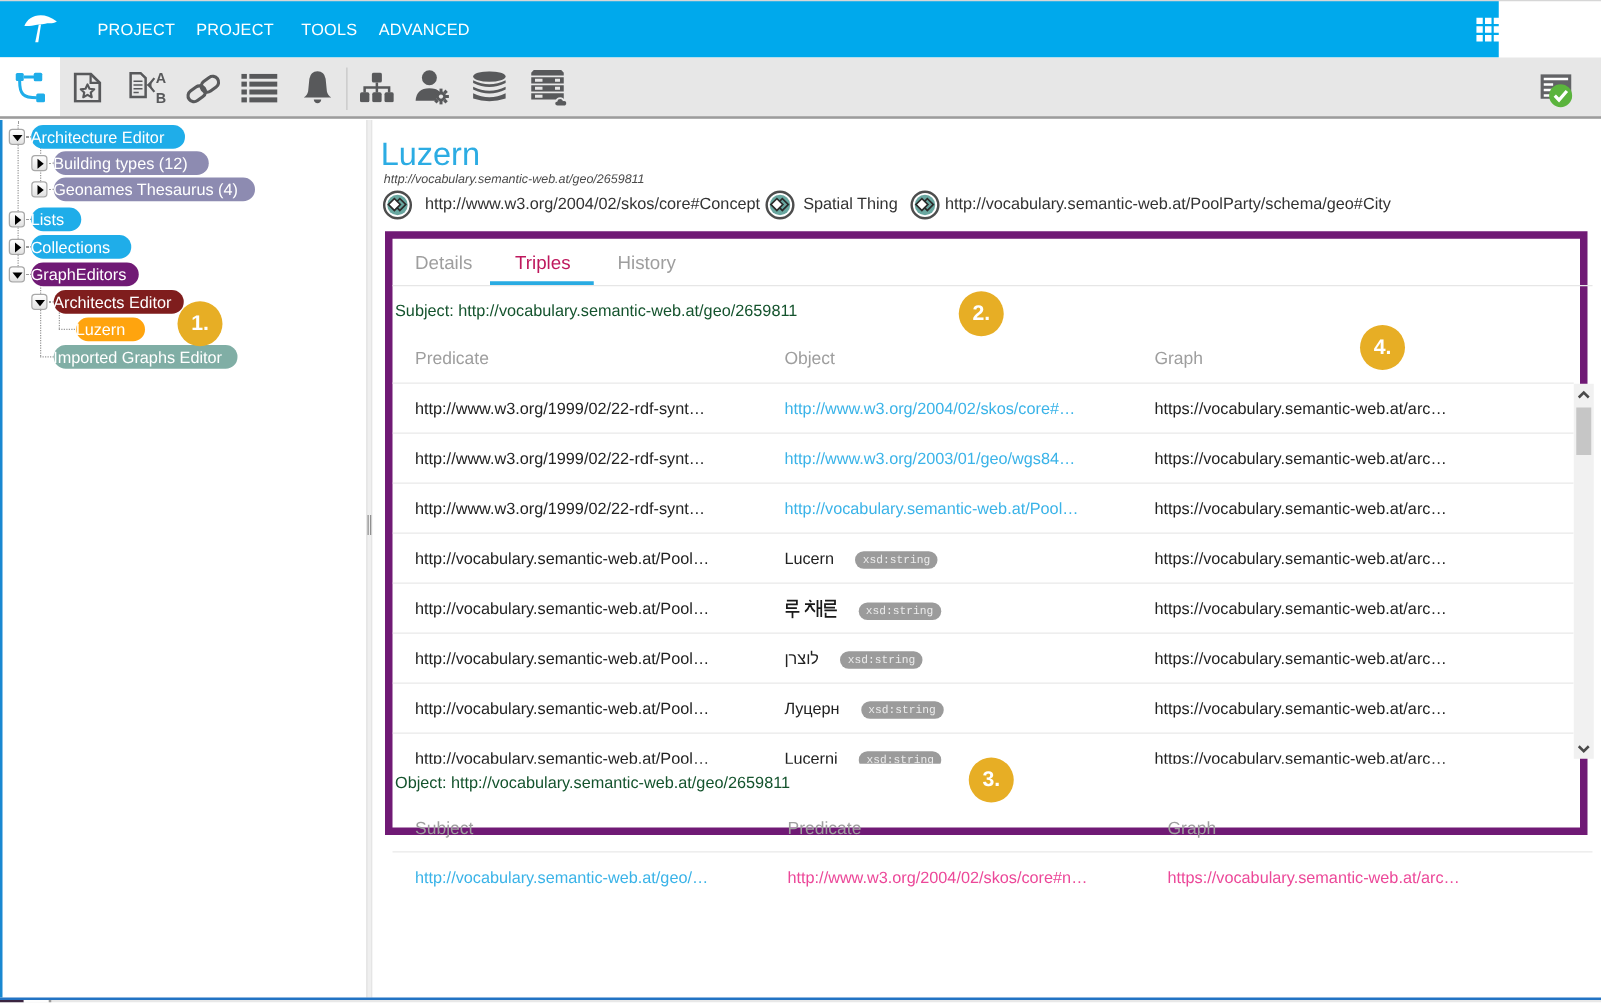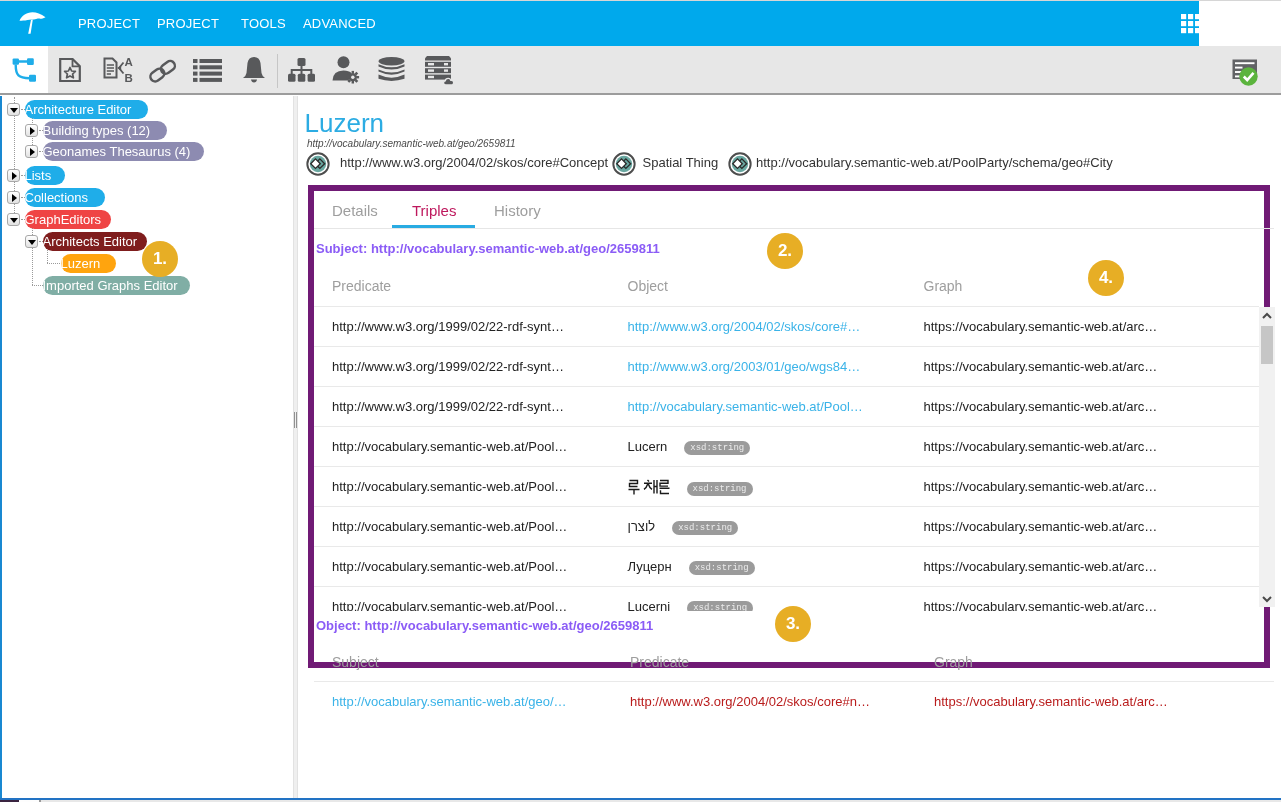--- a/index.html
+++ b/index.html
@@ -37,23 +37,23 @@
 #main{position:absolute;left:298px;top:96px;width:983px;height:702px;background:#fff}
 #h1{position:absolute;left:6.5px;top:12px;font-size:26px;color:#2cace3}
 #uri{position:absolute;left:9px;top:42px;font-size:10px;font-style:italic;color:#4a4a4a}
 .btxt{position:absolute;top:59px;font-size:13px;color:#333}
 .bicon{position:absolute;top:55.5px}
 #card{position:absolute;left:10px;top:89px;width:962px;height:483px;border:6px solid #701a75}
 .tab{position:absolute;top:13px;font-size:15px;color:#9e9e9e}
 #tab-active{color:#be185d;font-weight:normal}
 #tabline{position:absolute;left:78px;top:34px;width:83px;height:3px;background:#29abe2}
 #tabborder{position:absolute;left:0;top:37px;width:960px;height:1px;background:#e6e6e6}
-.sechead{position:absolute;font-size:13px;font-weight:bold;color:#8b5cf6;white-space:nowrap}
+.sechead{position:absolute;font-size:13px;font-weight:normal;color:#14532d;white-space:nowrap}
 .th{position:absolute;font-size:14px;color:#9e9e9e}
-.cell{position:absolute;font-size:13px;color:#b91c1c;white-space:nowrap}
+.cell{position:absolute;font-size:13px;color:#ec4899;white-space:nowrap}
 .cell a,.link{color:#3ab3e8;text-decoration:none}
 .hr{position:absolute;height:1px;background:#e9e9e9}
 .xsd{display:inline-block;background:#9b9b9b;color:#ececec;font-family:"Liberation Mono",monospace;font-size:9px;border-radius:7px;padding:2px 6px;margin-left:17px;vertical-align:1px}
 
 #t1{position:absolute;left:0;top:116px;width:945px;height:304px;overflow:hidden}
 .trow{position:absolute;left:0;width:945px;height:40px;border-bottom:1px solid #e9e9e9}
 .trow:nth-child(1){top:0}.trow:nth-child(2){top:40px}.trow:nth-child(3){top:80px}.trow:nth-child(4){top:120px}
 .trow:nth-child(5){top:160px}.trow:nth-child(6){top:200px}.trow:nth-child(7){top:240px}.trow:nth-child(8){top:280px}
 .c1,.c2,.c3{position:absolute;top:12px;font-size:13px;color:#222;white-space:nowrap}
 .c1{left:18px}.c2{left:313.5px}.c3{left:609.5px}
@@ -227,21 +227,21 @@
     <div class="exp right" style="left:25px;top:48.5px"></div>
     <div class="exp right" style="left:7px;top:72.5px"></div>
     <div class="exp right" style="left:7px;top:94.5px"></div>
     <div class="exp down" style="left:7px;top:116.5px"></div>
     <div class="exp down" style="left:25px;top:138.5px"></div>
     <div class="pill" style="left:24.5px;top:3.5px;width:123px;background:#1fade9">Architecture Editor</div>
     <div class="pill" style="left:42.5px;top:24.5px;width:124px;background:#8d8bb1">Building types (12)</div>
     <div class="pill" style="left:42.5px;top:45.5px;width:161px;background:#8d8bb1">Geonames Thesaurus (4)</div>
     <div class="pill" style="left:24.5px;top:69.5px;width:40px;background:#1fade9">Lists</div>
     <div class="pill" style="left:24.5px;top:91.5px;width:80px;background:#1fade9">Collections</div>
-    <div class="pill" style="left:24.5px;top:113.5px;width:86px;background:#ef4444">GraphEditors</div>
+    <div class="pill" style="left:24.5px;top:113.5px;width:86px;background:#701a75">GraphEditors</div>
     <div class="pill" style="left:42.5px;top:135.5px;width:104px;background:#7f1d1d">Architects Editor</div>
     <div class="pill" style="left:60.5px;top:157.5px;width:55px;background:#ffa40e">Luzern</div>
     <div class="pill" style="left:42.5px;top:179.5px;width:147px;background:#80aea5">Imported Graphs Editor</div>
   </div>
 
   <div id="divider"></div>
   <div style="position:absolute;left:293.5px;top:412px;width:1px;height:16px;background:#909090;z-index:9"></div>
   <div style="position:absolute;left:296px;top:412px;width:1px;height:16px;background:#909090;z-index:9"></div>
   <div id="main">
     <div id="h1">Luzern</div>

